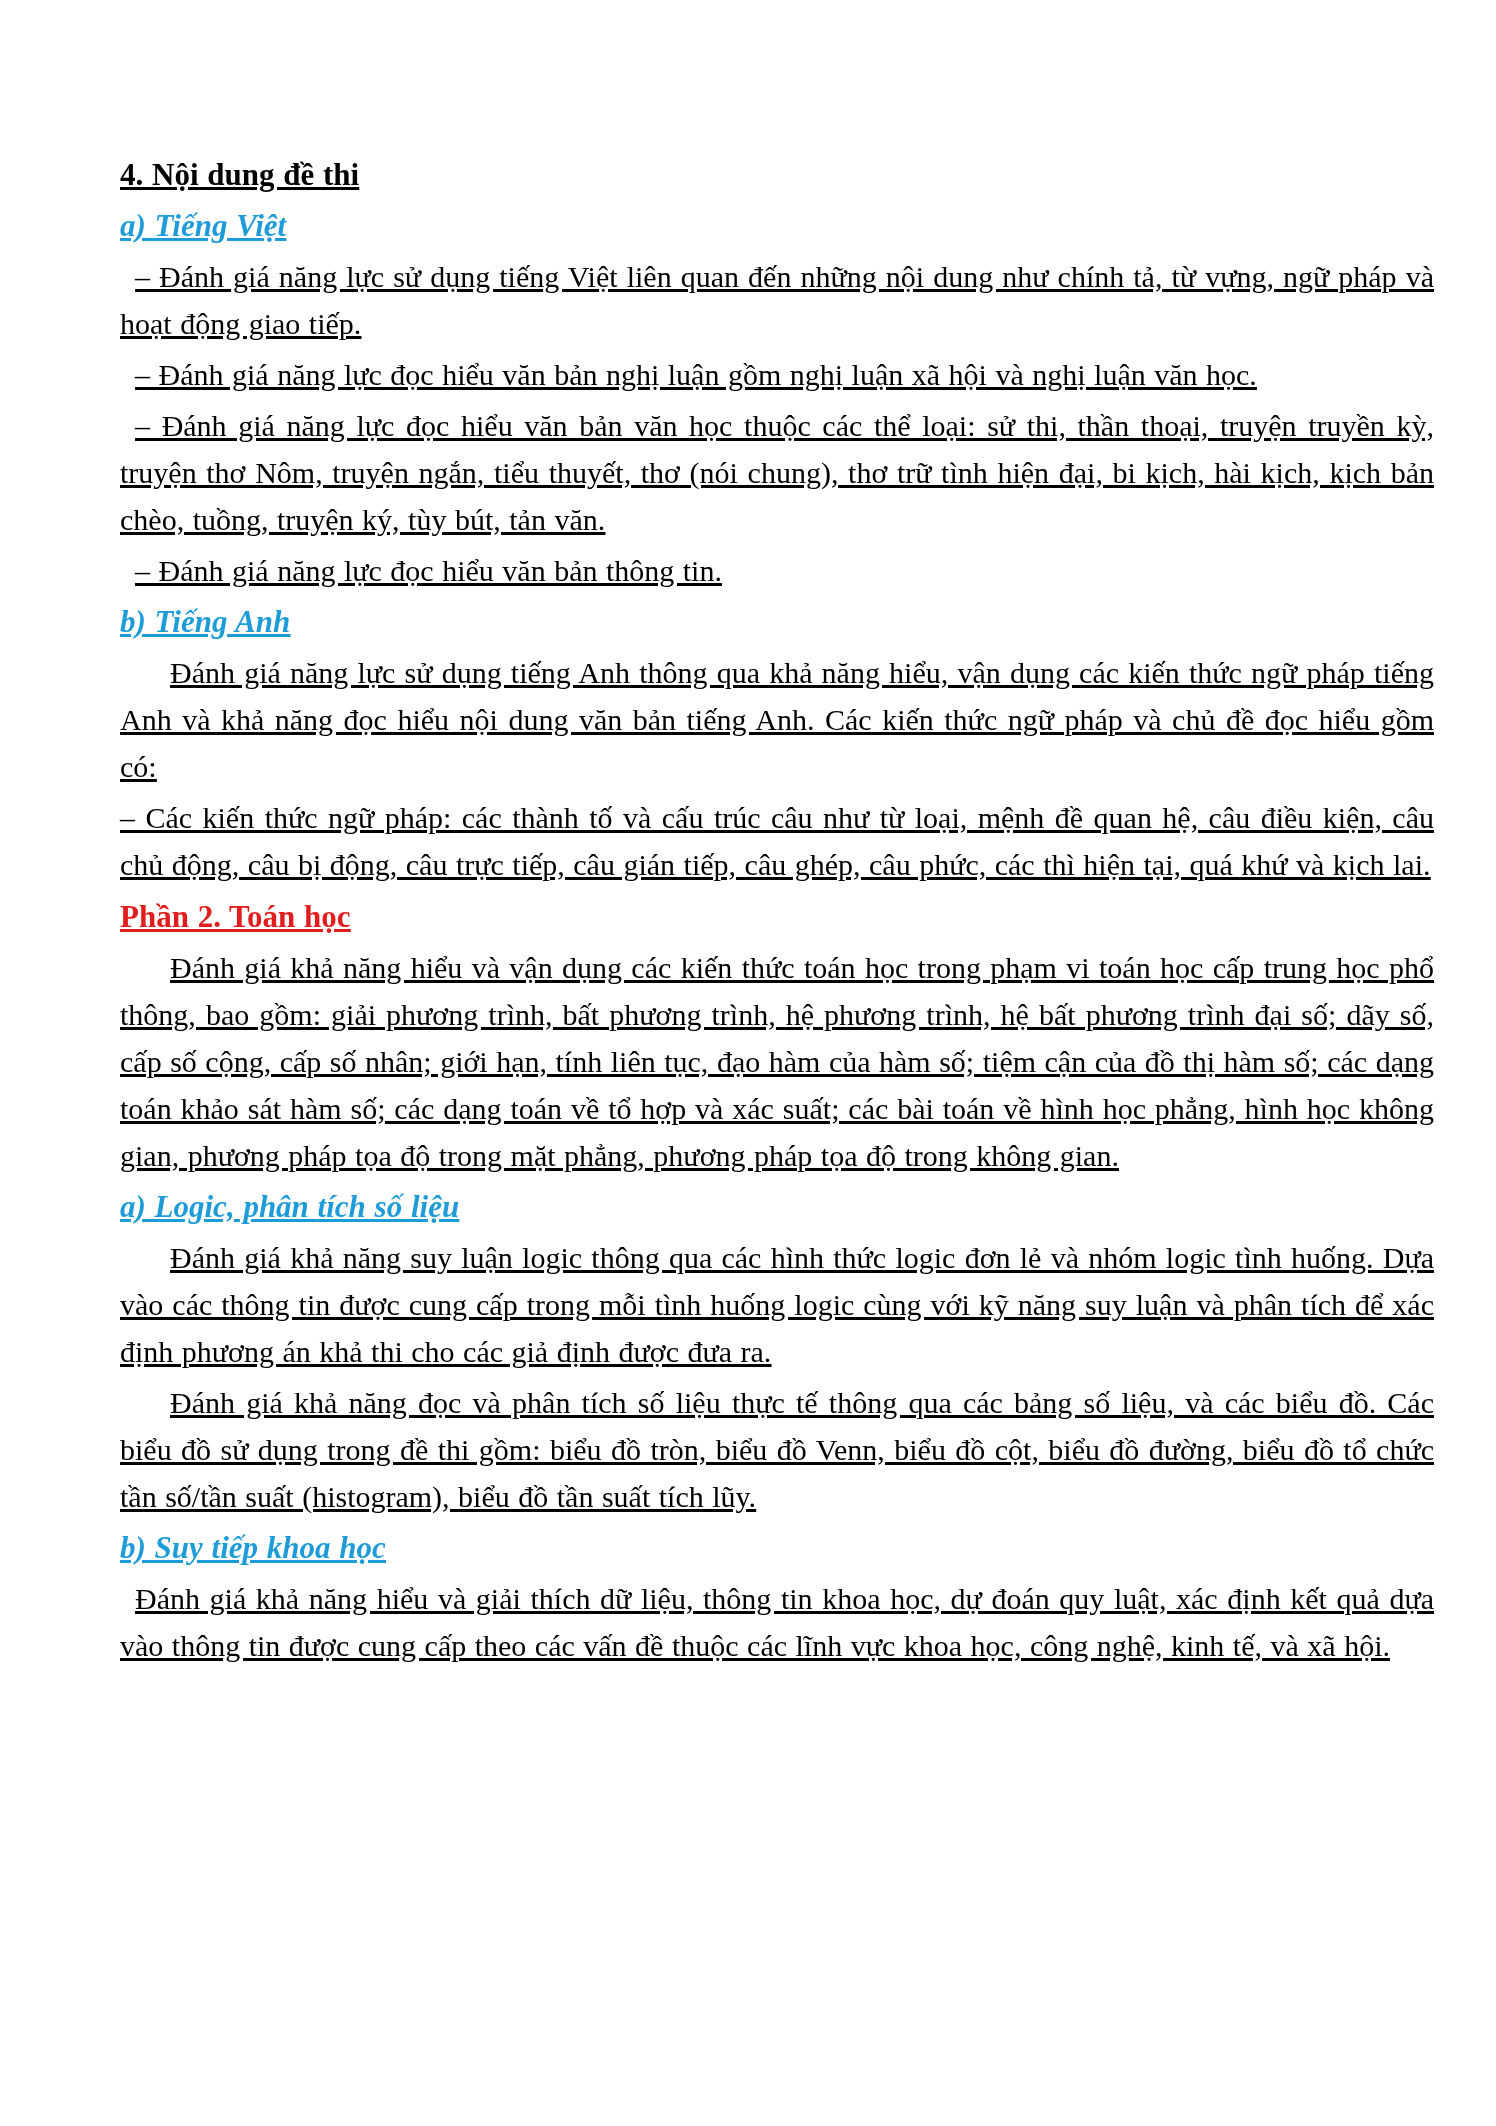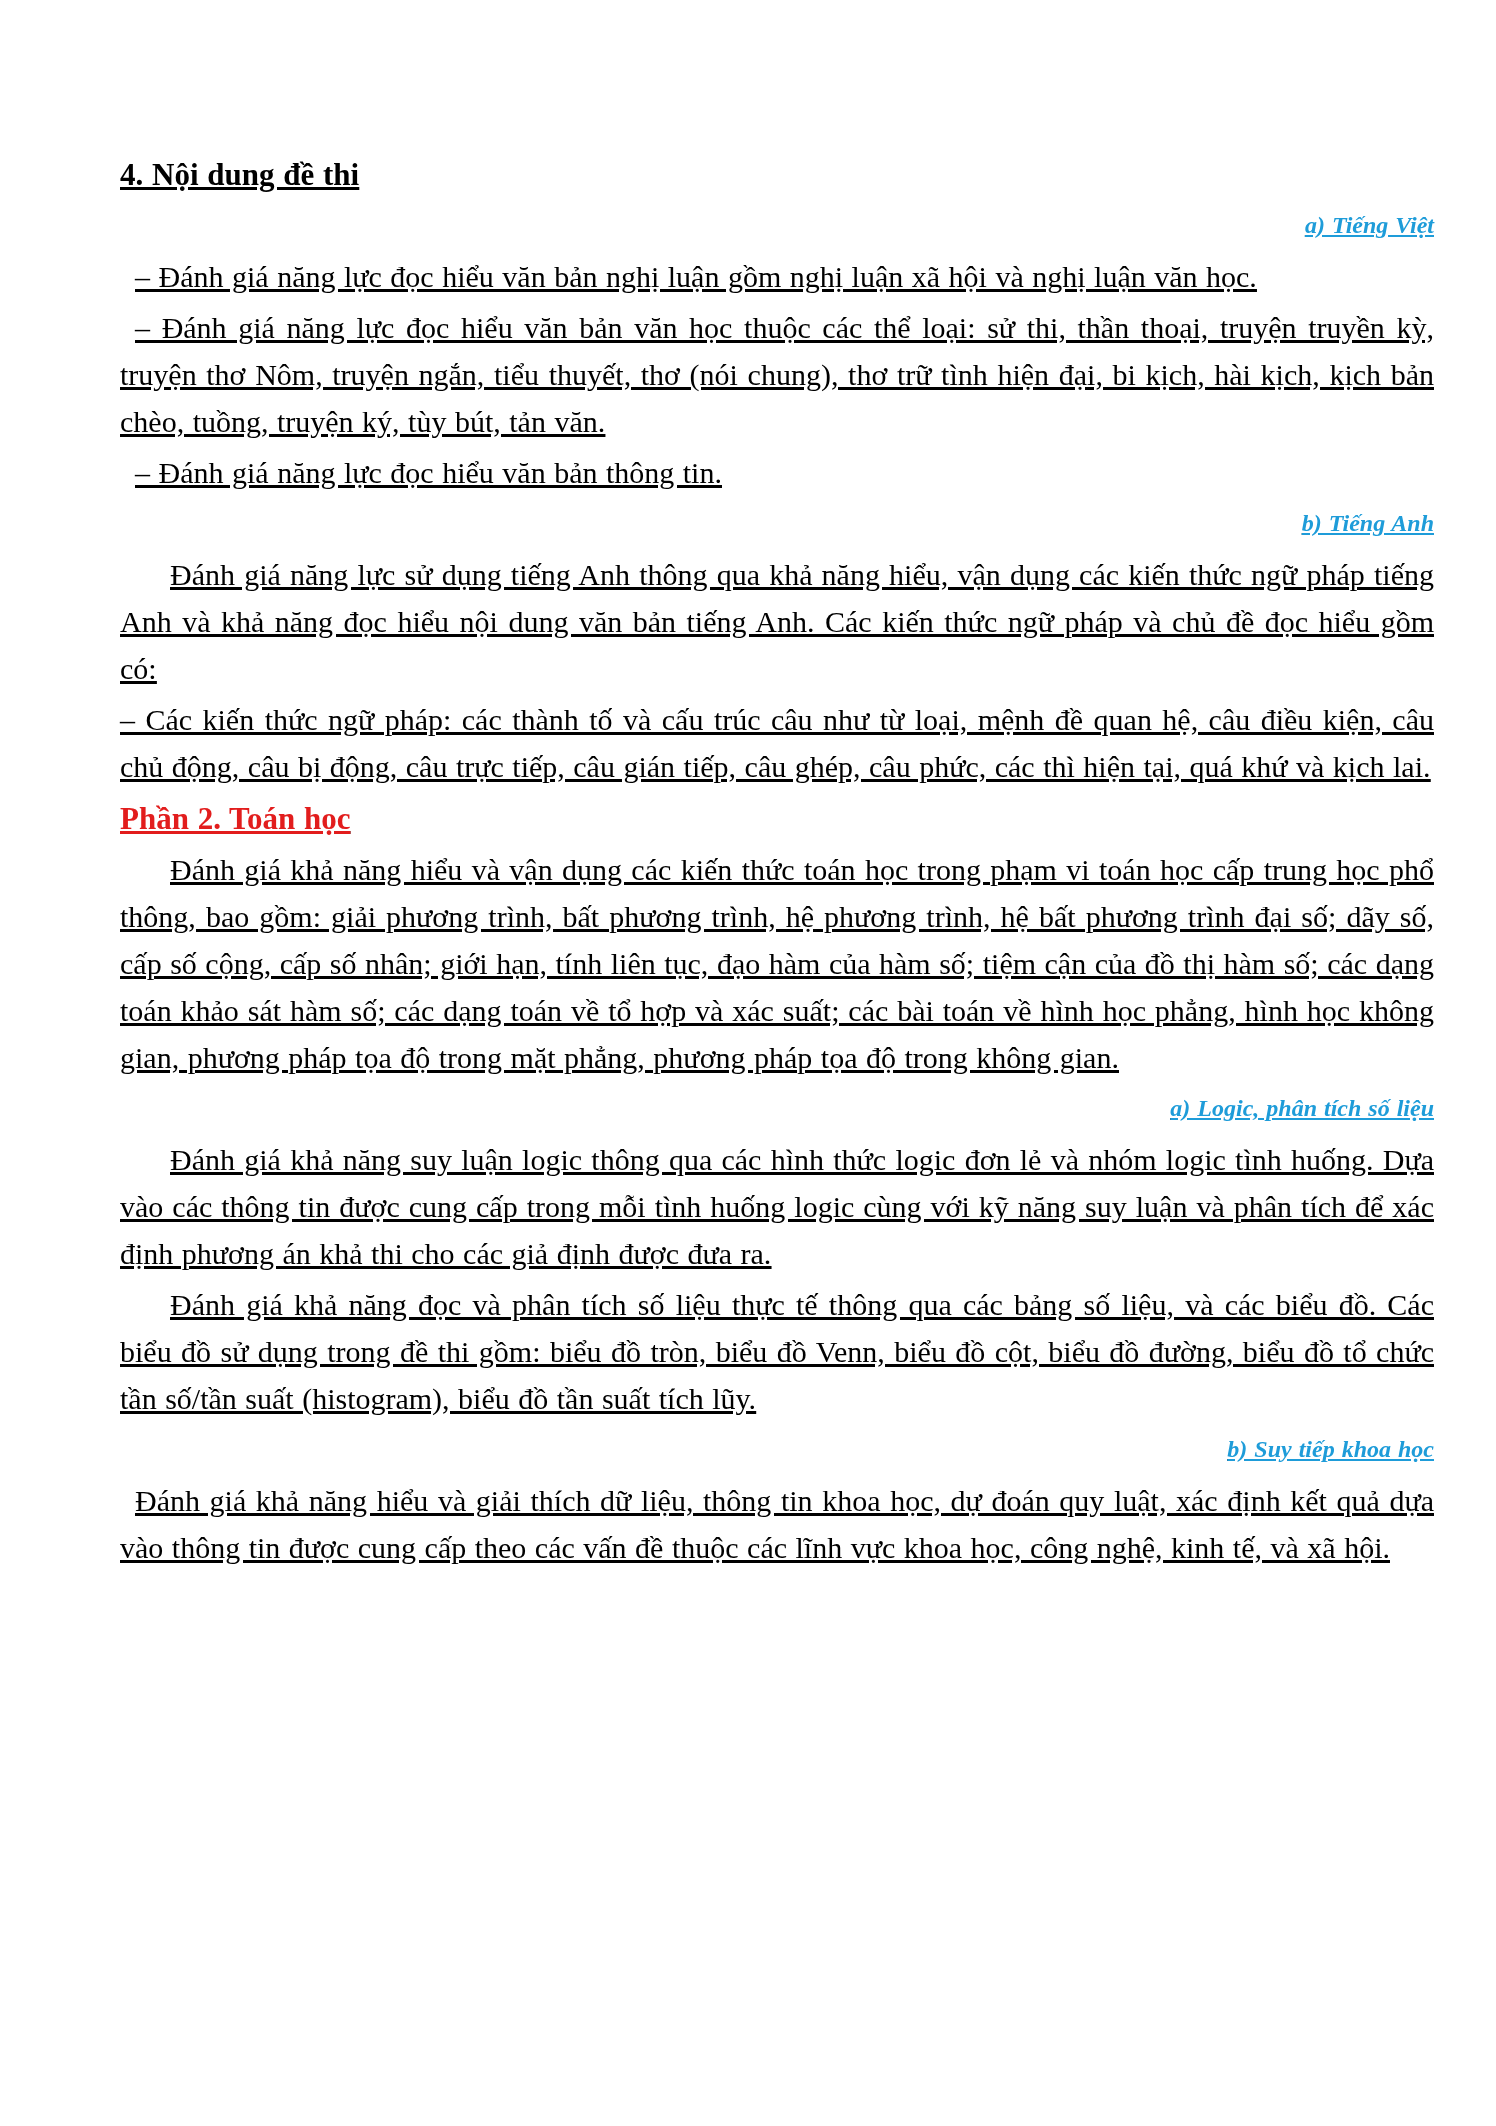--- a/index.html
+++ b/index.html
@@ -41,40 +41,41 @@
     font-weight: bold;
     font-size: 31px;
     text-align: left;
     margin-top: 5px;
     margin-bottom: 3px;
   }
   .sub-heading {
     color: var(--accent-blue, #1e9cd9);
     font-weight: bold;
     font-style: italic;
-    font-size: 24px;
-    text-align: right;
+    font-size: 31px;
+    text-align: left;
     margin-top: 3px;
     margin-bottom: 3px;
   }
   .indent-sm { text-indent: 15px; }
   .indent-lg { text-indent: 50px; }
   .indent-none { text-indent: 0; }
 </style>
 </head>
 <body>
 
 <div class="page">
   <div class="content">
 
     <div class="block doc-title">4. Nội dung đề thi</div>
 
 
     <div class="block sub-heading">a) Tiếng Việt</div>
 
+    <div class="block indent-sm">– Đánh giá năng lực sử dụng tiếng Việt liên quan đến những nội dung như chính tả, từ vựng, ngữ pháp và hoạt động giao tiếp.</div>
     <div class="block indent-sm">– Đánh giá năng lực đọc hiểu văn bản nghị luận gồm nghị luận xã hội và nghị luận văn học.</div>
     <div class="block indent-sm">– Đánh giá năng lực đọc hiểu văn bản văn học thuộc các thể loại: sử thi, thần thoại, truyện truyền kỳ, truyện thơ Nôm, truyện ngắn, tiểu thuyết, thơ (nói chung), thơ trữ tình hiện đại, bi kịch, hài kịch, kịch bản chèo, tuồng, truyện ký, tùy bút, tản văn.</div>
     <div class="block indent-sm">– Đánh giá năng lực đọc hiểu văn bản thông tin.</div>
 
     <div class="block sub-heading">b) Tiếng Anh</div>
 
     <div class="block indent-lg">Đánh giá năng lực sử dụng tiếng Anh thông qua khả năng hiểu, vận dụng các kiến thức ngữ pháp tiếng Anh và khả năng đọc hiểu nội dung văn bản tiếng Anh. Các kiến thức ngữ pháp và chủ đề đọc hiểu gồm có:</div>
     <div class="block indent-none">– Các kiến thức ngữ pháp: các thành tố và cấu trúc câu như từ loại, mệnh đề quan hệ, câu điều kiện, câu chủ động, câu bị động, câu trực tiếp, câu gián tiếp, câu ghép, câu phức, các thì hiện tại, quá khứ và kịch lai.</div>
 
     <div class="block part-heading">Phần 2. Toán học</div>

